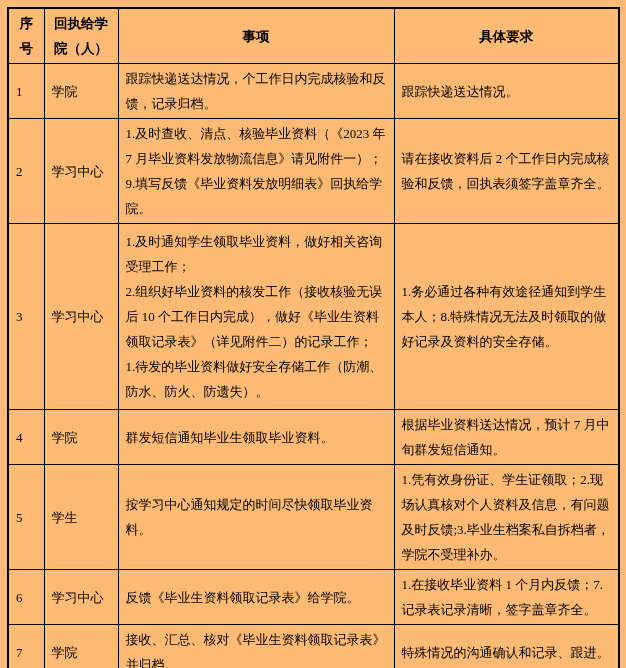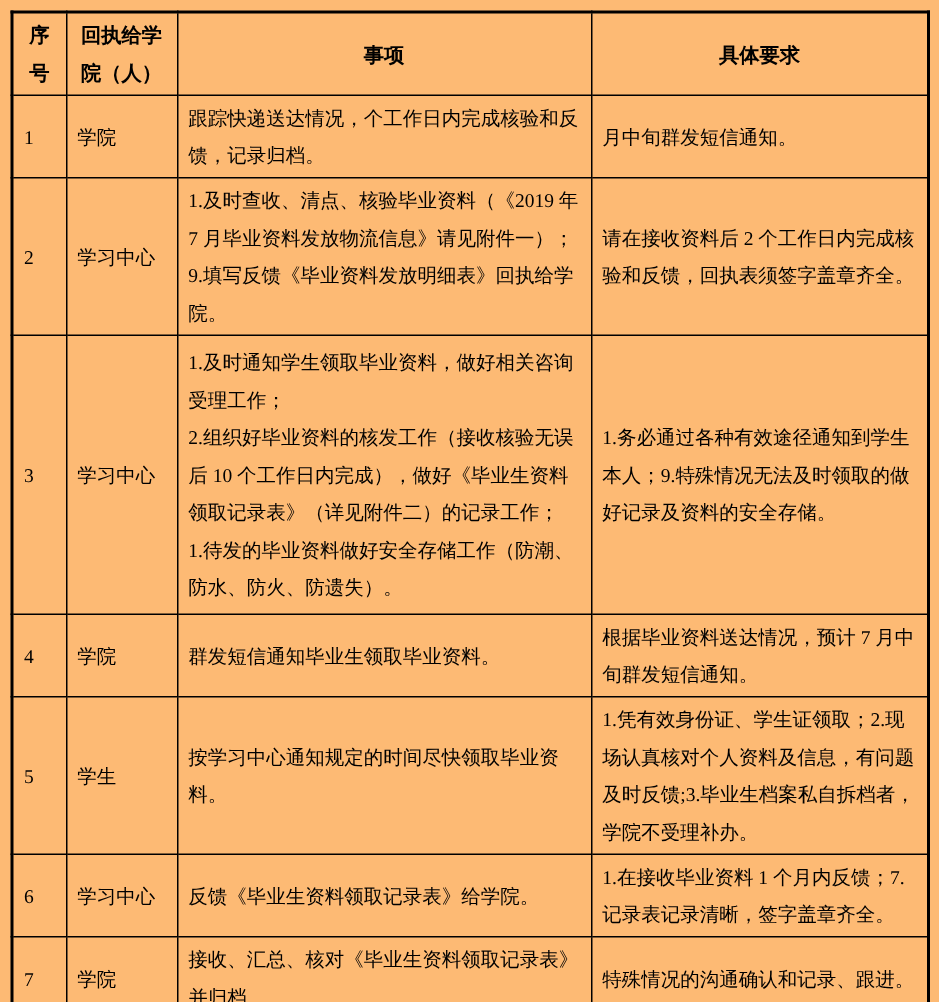--- a/index.html
+++ b/index.html
@@ -81,44 +81,44 @@
       </tr>
     </thead>
     <tbody>
       <tr class="row-1">
         <td>1</td>
         <td>学院</td>
         <td>
           <p>跟踪快递送达情况，个工作日内完成核验和反馈，记录归档。</p>
         </td>
         <td>
-          <p>月中旬群发短信通知。</p>
+          <p>跟踪快递送达情况。</p>
         </td>
       </tr>
       <tr class="row-2">
         <td>2</td>
         <td>学习中心</td>
         <td>
-          <p>1.及时查收、清点、核验毕业资料（《2019 年 7 月毕业资料发放物流信息》请见附件一）；</p>
+          <p>1.及时查收、清点、核验毕业资料（《2023 年 7 月毕业资料发放物流信息》请见附件一）；</p>
           <p>9.填写反馈《毕业资料发放明细表》回执给学院。</p>
         </td>
         <td>
           <p>请在接收资料后 2 个工作日内完成核验和反馈，回执表须签字盖章齐全。</p>
         </td>
       </tr>
       <tr class="row-3">
         <td>3</td>
         <td>学习中心</td>
         <td>
           <p>1.及时通知学生领取毕业资料，做好相关咨询受理工作；</p>
           <p>2.组织好毕业资料的核发工作（接收核验无误后 10 个工作日内完成），做好《毕业生资料领取记录表》（详见附件二）的记录工作；</p>
           <p>1.待发的毕业资料做好安全存储工作（防潮、防水、防火、防遗失）。</p>
         </td>
         <td>
-          <p>1.务必通过各种有效途径通知到学生本人；9.特殊情况无法及时领取的做好记录及资料的安全存储。</p>
+          <p>1.务必通过各种有效途径通知到学生本人；8.特殊情况无法及时领取的做好记录及资料的安全存储。</p>
         </td>
       </tr>
       <tr class="row-4">
         <td>4</td>
         <td>学院</td>
         <td>
           <p>群发短信通知毕业生领取毕业资料。</p>
         </td>
         <td>
           <p>根据毕业资料送达情况，预计 7 月中旬群发短信通知。</p>

